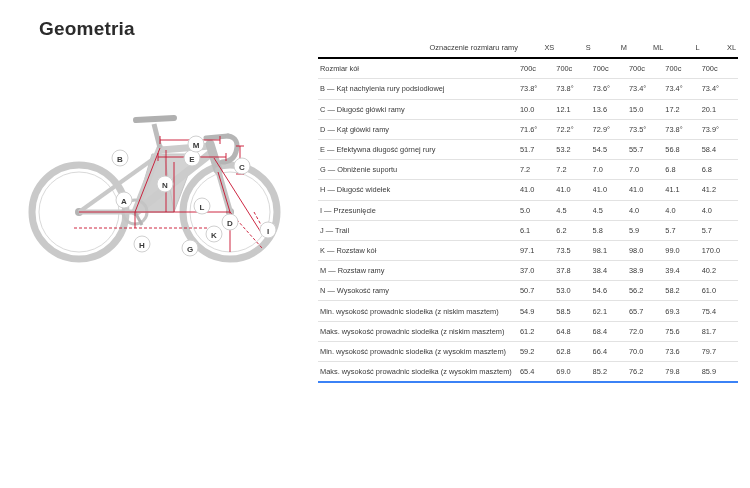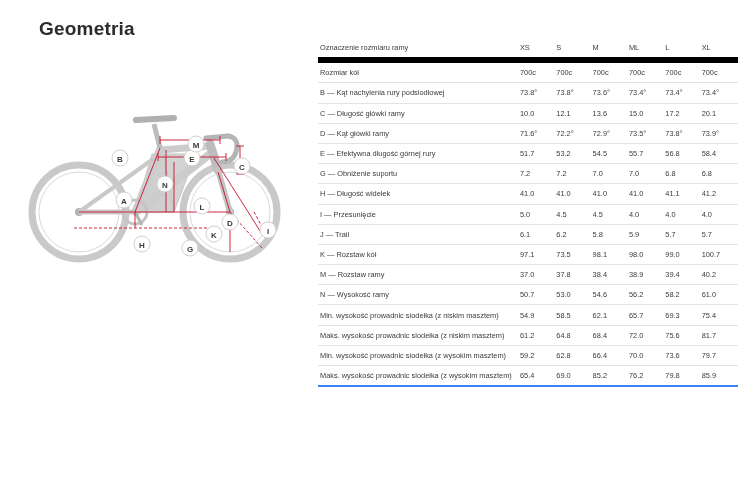--- a/index.html
+++ b/index.html
@@ -64,22 +64,23 @@
     font-size: 7.4px;
     font-weight: normal;
     text-align: left;
     padding: 5.1px 2px 5.1px 0;
     border-bottom: 1px solid #e2e2e2;
     color: #3a3a3a;
     white-space: nowrap;
     overflow: hidden;
   }
   table.geo thead th {
-    border-bottom: 6px solid #000000;
+    border-bottom: 2px solid #000000;
     color: #3a3a3a;
+    text-align: right;
   }
   table.geo col.label { width: 200px; }
   table.geo col.size { width: 36px; }
   table.geo .label-cell { padding-left: 2px; }
   table.geo tbody tr:last-child td { border-bottom: 2px solid #3b82f6; }
 </style>
 </head>
 <body>
 
 <div class="page">
@@ -307,21 +308,21 @@
           <td>5.7</td>
           <td>5.7</td>
         </tr>
         <tr>
           <td class="label-cell">K — Rozstaw kół</td>
           <td>97.1</td>
           <td>73.5</td>
           <td>98.1</td>
           <td>98.0</td>
           <td>99.0</td>
-          <td>100.7</td>
+          <td>170.0</td>
         </tr>
         <tr>
           <td class="label-cell">M — Rozstaw ramy</td>
           <td>37.0</td>
           <td>37.8</td>
           <td>38.4</td>
           <td>38.9</td>
           <td>39.4</td>
           <td>40.2</td>
         </tr>

